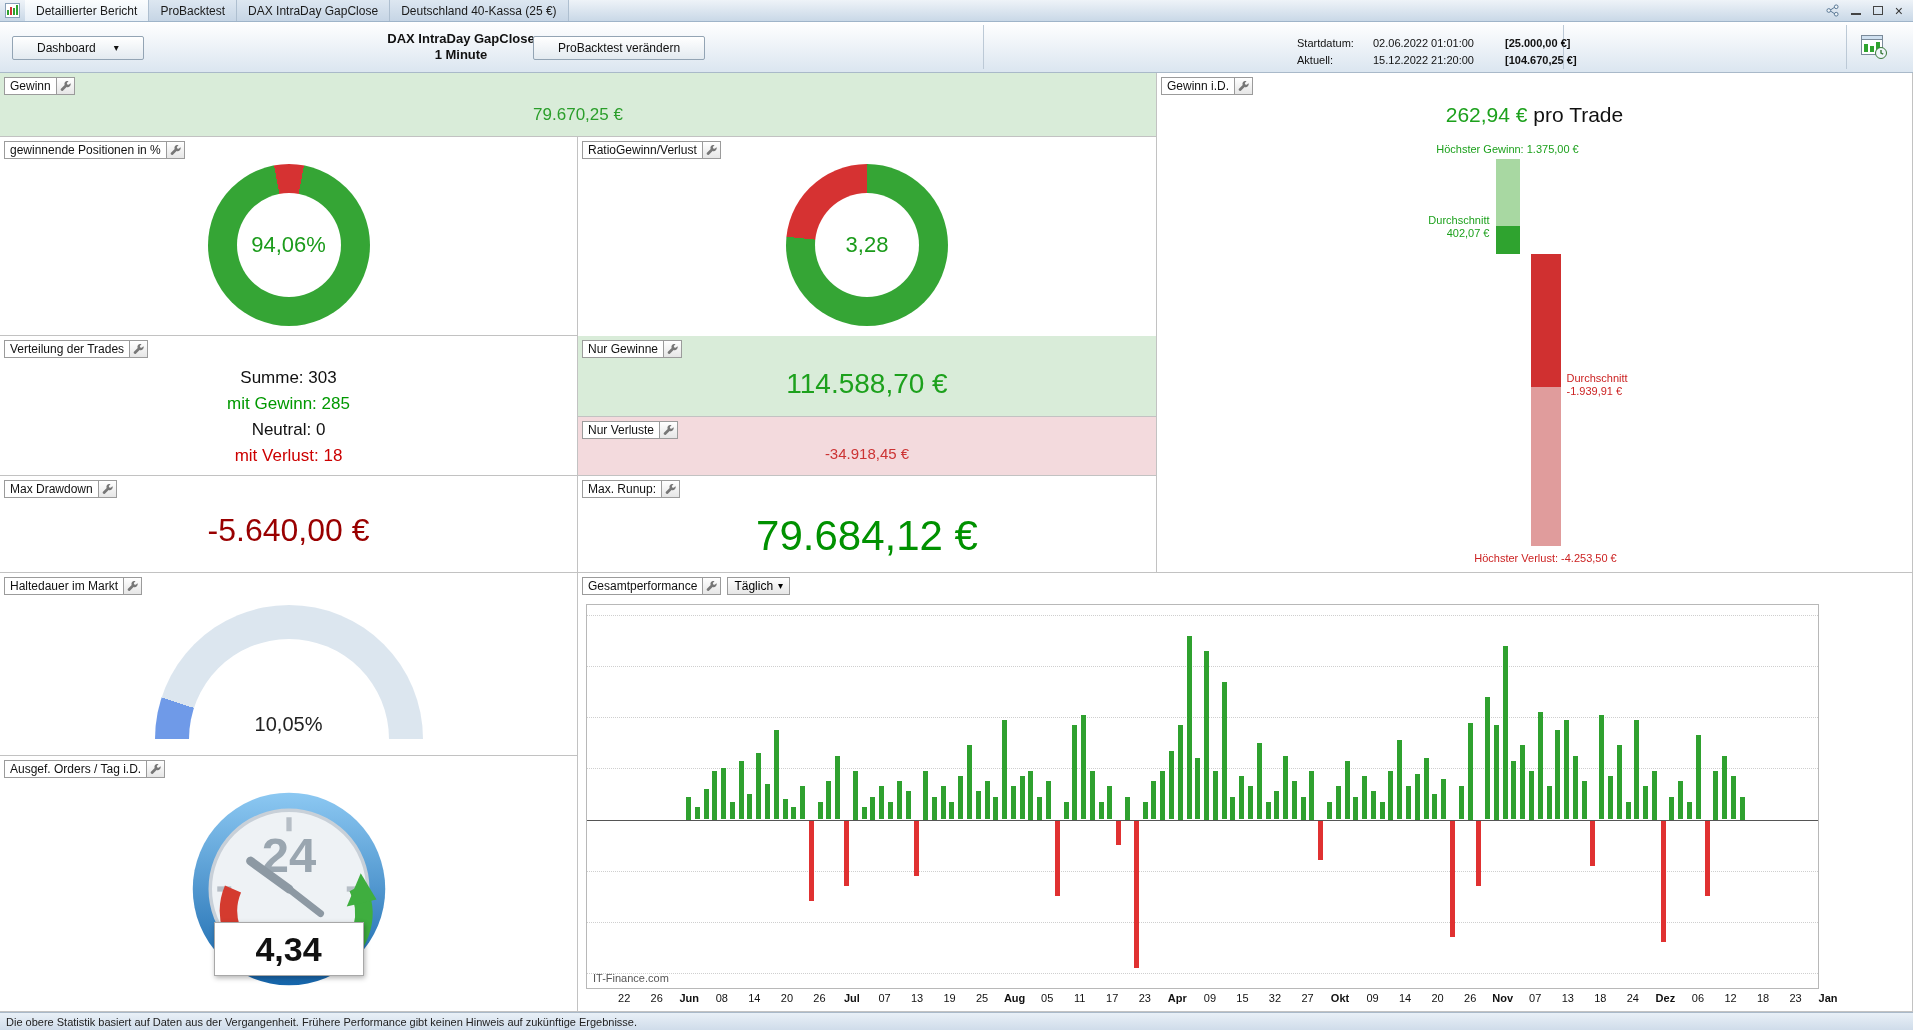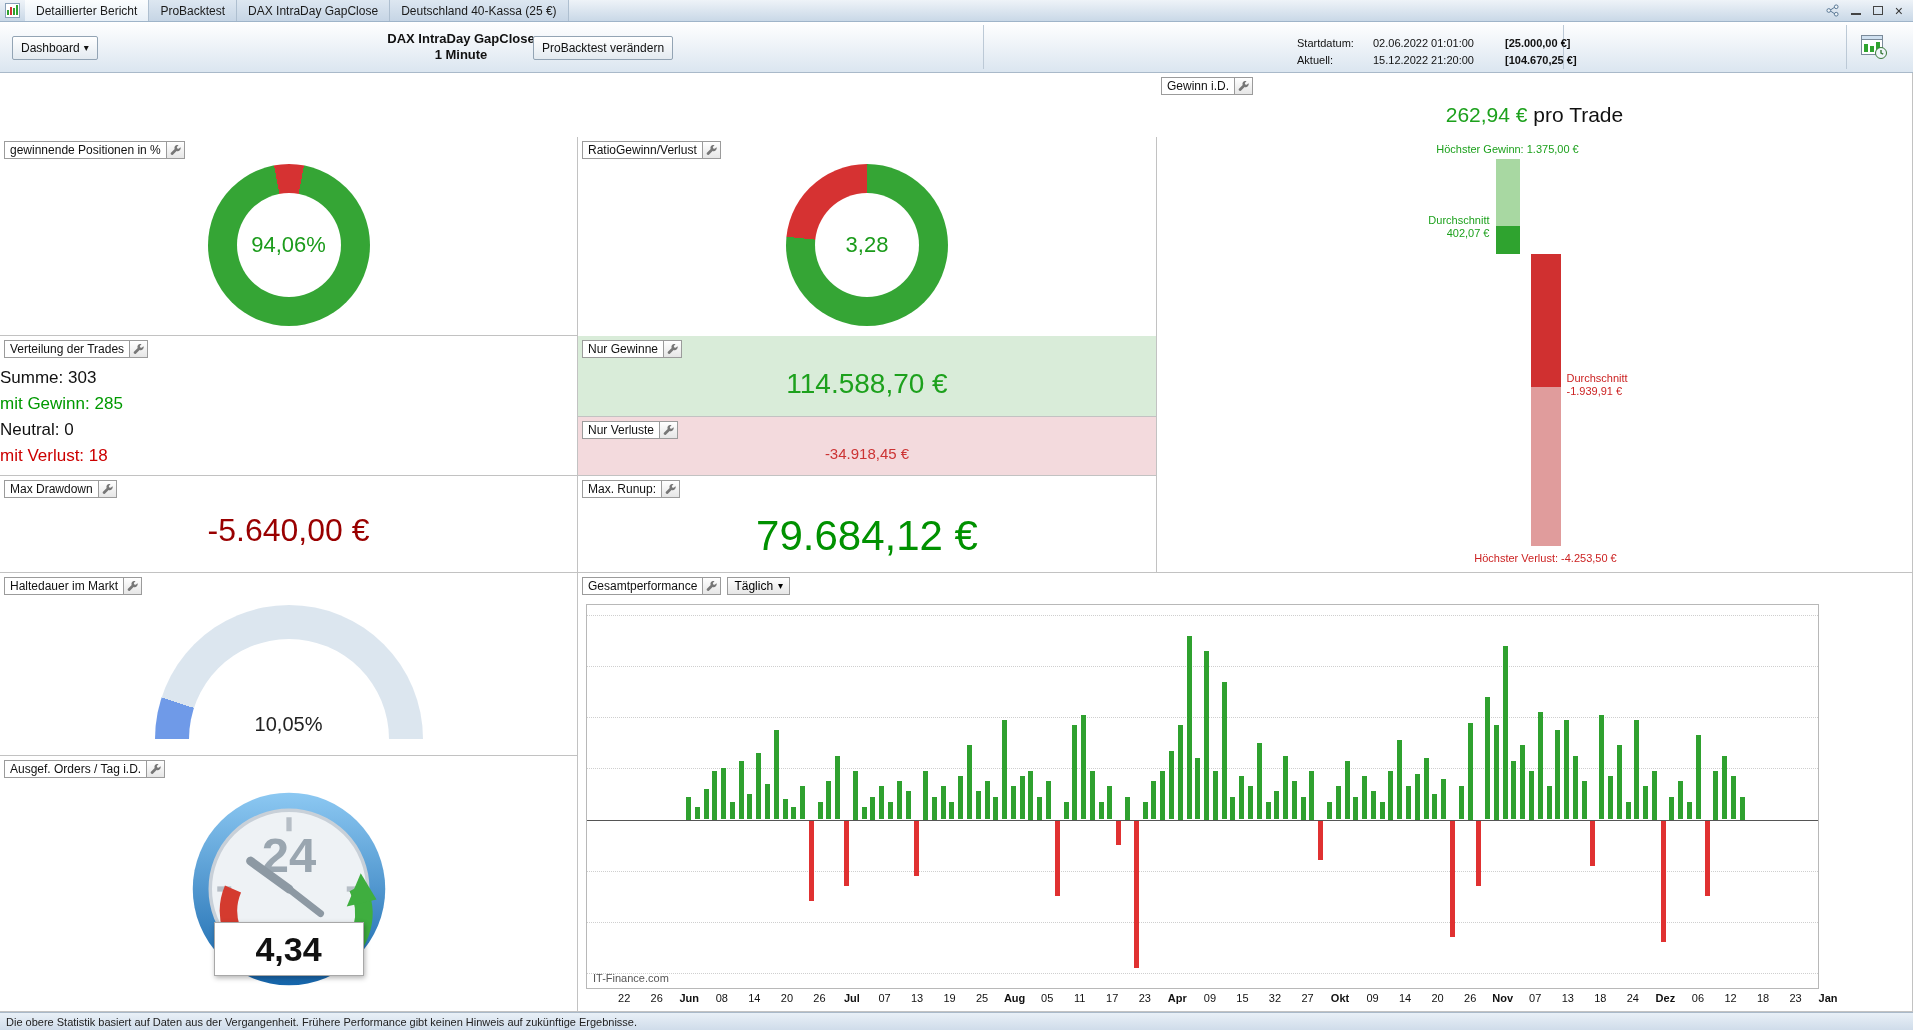--- a/index.html
+++ b/index.html
@@ -14,21 +14,21 @@
   .tab{display:flex;align-items:center;padding:0 11px;font-size:12px;color:#1a1a1a;border-right:1px solid #aebfd0;background:linear-gradient(#dde7f1,#c6d5e5);cursor:default;white-space:nowrap}
   .tab.active{background:linear-gradient(#fbfdfe,#e7eff7)}
   .win-controls{margin-left:auto;display:flex;align-items:center;gap:12px;padding:0 10px}
   .wc{display:flex;align-items:center;justify-content:center;color:#333;cursor:default}
   .wc-min{width:10px;height:2px;background:#444;margin-top:7px}
   .wc-max{width:10px;height:9px;border:1px solid #444}
   .wc-close{font-size:14px;line-height:1}
 
   
   .toolbar{position:absolute;left:0;top:22px;width:100%;height:51px;background:linear-gradient(#ffffff,#dbe6f0);border-bottom:1px solid #a9b9c9}
-  .btn{display:inline-flex;align-items:center;gap:4px;background:linear-gradient(#ffffff,#e3eaf0);border:1px solid #93a4b4;border-radius:2px;font-size:12px;color:#111;padding:4px 8px;cursor:default;white-space:nowrap}
+  .btn{display:inline-flex;align-items:center;gap:18px;background:linear-gradient(#ffffff,#e3eaf0);border:1px solid #93a4b4;border-radius:2px;font-size:12px;color:#111;padding:4px 24px;cursor:default;white-space:nowrap}
   #dashboard-btn{position:absolute;left:12px;top:14px}
   .strategy{position:absolute;left:300px;top:9px;width:322px;text-align:center;font-weight:bold;font-size:13px;line-height:16px}
   #edit-backtest-btn{position:absolute;left:533px;top:14px}
   .tsep{position:absolute;top:3px;bottom:3px;width:1px;background:#bcc9d6}
   .dates{position:absolute;left:1297px;top:13px;font-size:11px;line-height:17px;color:#111}
   .dates .row{display:flex;white-space:nowrap}
   .dates .lbl{width:76px}
   .dates .val{width:132px}
   .dates .cap{font-weight:bold}
   .report-icon{position:absolute;left:1860px;top:10px;cursor:default}
@@ -44,21 +44,21 @@
   
   #p-gewinn{left:0;top:73px;width:1157px;height:64px;background:#d9ecd9}
   #p-gewinn .big{position:absolute;left:0;right:0;top:32px;text-align:center;font-size:17px;color:#2a9e2a}
   #p-winpct{left:0;top:137px;width:578px;height:199px}
   #p-ratio{left:578px;top:137px;width:579px;height:210px}
   .donut{position:absolute;left:50%;top:27px;transform:translateX(-50%);width:162px;height:162px}
   .ring{position:absolute;inset:0;border-radius:50%;background:#35a535}
   .ring::after{content:"";position:absolute;inset:29px;background:#fff;border-radius:50%}
   .donut-center{position:absolute;inset:0;display:flex;align-items:center;justify-content:center;font-size:22px;color:#1b9b1b;z-index:2}
 
-  #p-verteilung{left:0;top:336px;width:578px;height:140px;text-align:left}
+  #p-verteilung{left:0;top:336px;width:578px;height:140px;text-align:center}
   #p-verteilung .lines{padding-top:29px;font-size:17px;line-height:26px}
   .c-green{color:#009900}.c-red{color:#cc0000}.c-black{color:#111}
 
   #p-nurgewinne{left:578px;top:336px;width:579px;height:81px;background:#d9ecd9}
   #p-nurgewinne .big{position:absolute;left:0;right:0;top:32px;text-align:center;font-size:28px;color:#1da11d}
   #p-nurverluste{left:578px;top:417px;width:579px;height:59px;background:#f3dadd}
   #p-nurverluste .big{position:absolute;left:0;right:0;top:28px;text-align:center;font-size:15px;color:#cc3333}
 
   #p-drawdown{left:0;top:476px;width:578px;height:97px}
   #p-drawdown .big{position:absolute;left:0;right:0;top:36px;text-align:center;font-size:32px;color:#990000}
@@ -185,20 +185,31 @@
           <rect x="1.5" y="3.5" width="21" height="4" fill="#cfe0f0" stroke="#7a8a9a"></rect>
           <rect x="4" y="12" width="4" height="8" fill="#2fa32f"></rect>
           <rect x="10" y="14" width="4" height="6" fill="#2fa32f"></rect>
           <rect x="16" y="10" width="4" height="10" fill="#2fa32f"></rect>
           <circle cx="21" cy="21" r="5.5" fill="#eef4f8" stroke="#3a7a3a"></circle>
           <path d="M21 18v3l2.2 1.2" stroke="#3a7a3a" fill="none" stroke-width="1.4"></path>
         </svg>
     </span>
   </div>
 
+  <div class="panel" id="p-gewinn">
+    <div class="plabel">
+      <span class="pname">Gewinn</span>
+      <button class="pwrench">
+          <svg width="11" height="11" viewBox="0 0 16 16">
+            <path fill="#777" d="M15.2 3.1a4.3 4.3 0 0 1-5.6 5.6l-5.4 5.4a2 2 0 0 1-2.8-2.8l5.4-5.4A4.3 4.3 0 0 1 12.4.3L9.9 2.8l.6 2.2 2.2.6z"></path>
+          </svg>
+        </button>
+    </div>
+    <div class="big">79.670,25 €</div>
+  </div>
 
   <div class="panel" id="p-winpct">
     <div class="plabel">
       <span class="pname">gewinnende Positionen in %</span>
       <button class="pwrench">
           <svg width="11" height="11" viewBox="0 0 16 16">
             <path fill="#777" d="M15.2 3.1a4.3 4.3 0 0 1-5.6 5.6l-5.4 5.4a2 2 0 0 1-2.8-2.8l5.4-5.4A4.3 4.3 0 0 1 12.4.3L9.9 2.8l.6 2.2 2.2.6z"></path>
           </svg>
         </button>
     </div>

